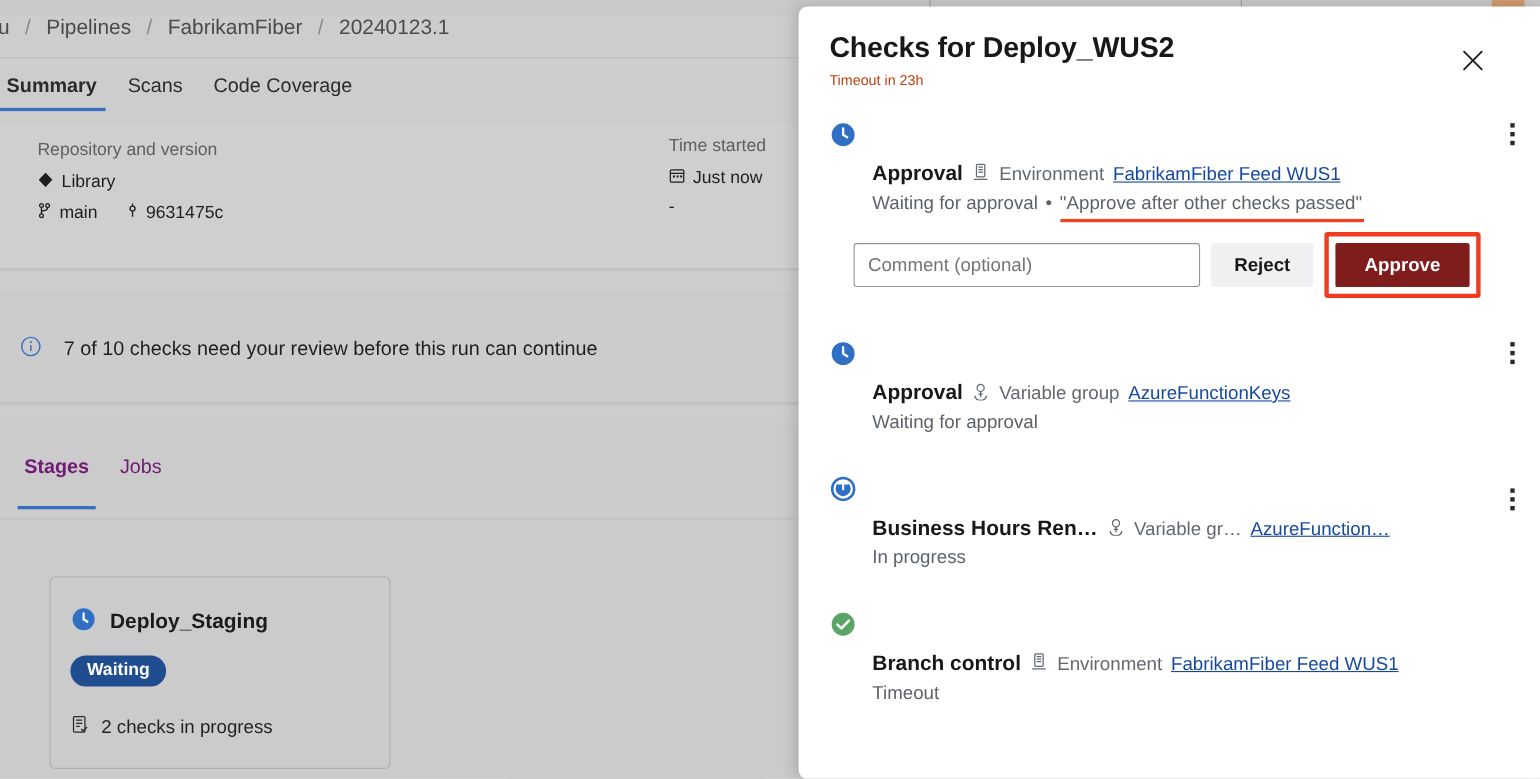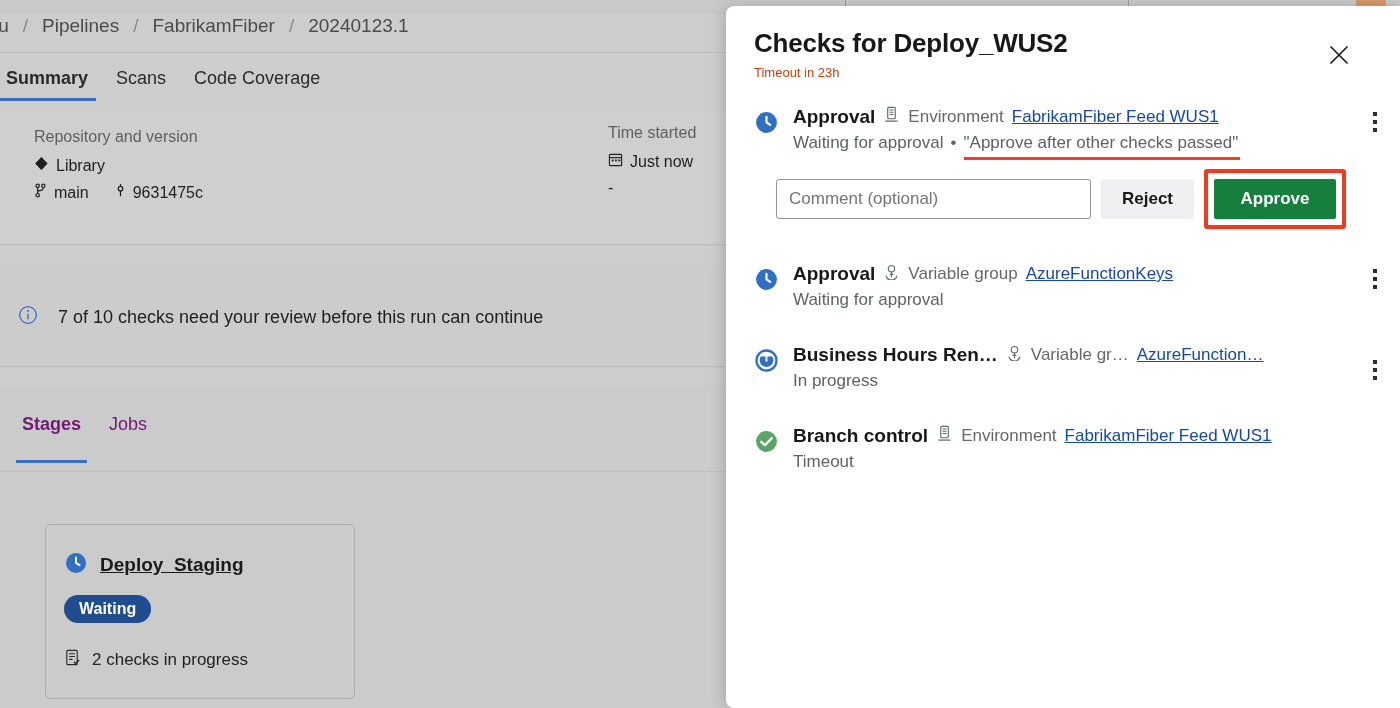--- a/index.html
+++ b/index.html
@@ -177,21 +177,20 @@
     border-radius: 5px;
     background: transparent;
   }
   .stage-title-row {
     display: flex; align-items: center; gap: 12px;
     margin: 26px 0 0 18px;
   }
   .stage-title {
     font-size: 19px; font-weight: bold; color: #1b1b1b;
     white-space: nowrap;
-    text-decoration: underline;
   }
   .badge-waiting {
     display: inline-flex; align-items: center; justify-content: center;
     margin: 16px 0 0 18px;
     height: 28px; padding: 0 15px;
     border-radius: 14px;
     background: #1f4d8f;
     color: #ffffff;
     font-size: 16px;
     font-weight: bold;
@@ -250,21 +249,21 @@
   }
   .check-row {
     display: flex;
     align-items: flex-start;
     gap: 14px;
   }
   .check-status-icon {
     flex: 0 0 auto;
     margin-top: 4px;
   }
-  .check-body { flex: 1 1 auto; min-width: 0; }
+  .check-body { flex: 1 1 auto; min-width: 0; margin-top: 42px; }
 
   .check-headline {
     display: flex;
     align-items: center;
     gap: 8px;
     white-space: nowrap;
     font-size: 18px;
   }
   .check-name {
     font-weight: bold;
@@ -356,21 +355,21 @@
     border: 4px solid #ef3b20;
     border-radius: 3px;
   }
   .btn-approve {
     display: block;
     height: 40px;
     min-width: 122px;
     padding: 0 16px;
     border: none;
     border-radius: 2px;
-    background: #15803d;
+    background: #7f1d1d;
     color: #ffffff;
     font-size: 17px;
     font-weight: bold;
     font-family: "Liberation Sans", sans-serif;
     cursor: pointer;
   }
 </style>
 </head>
 <body>
 

